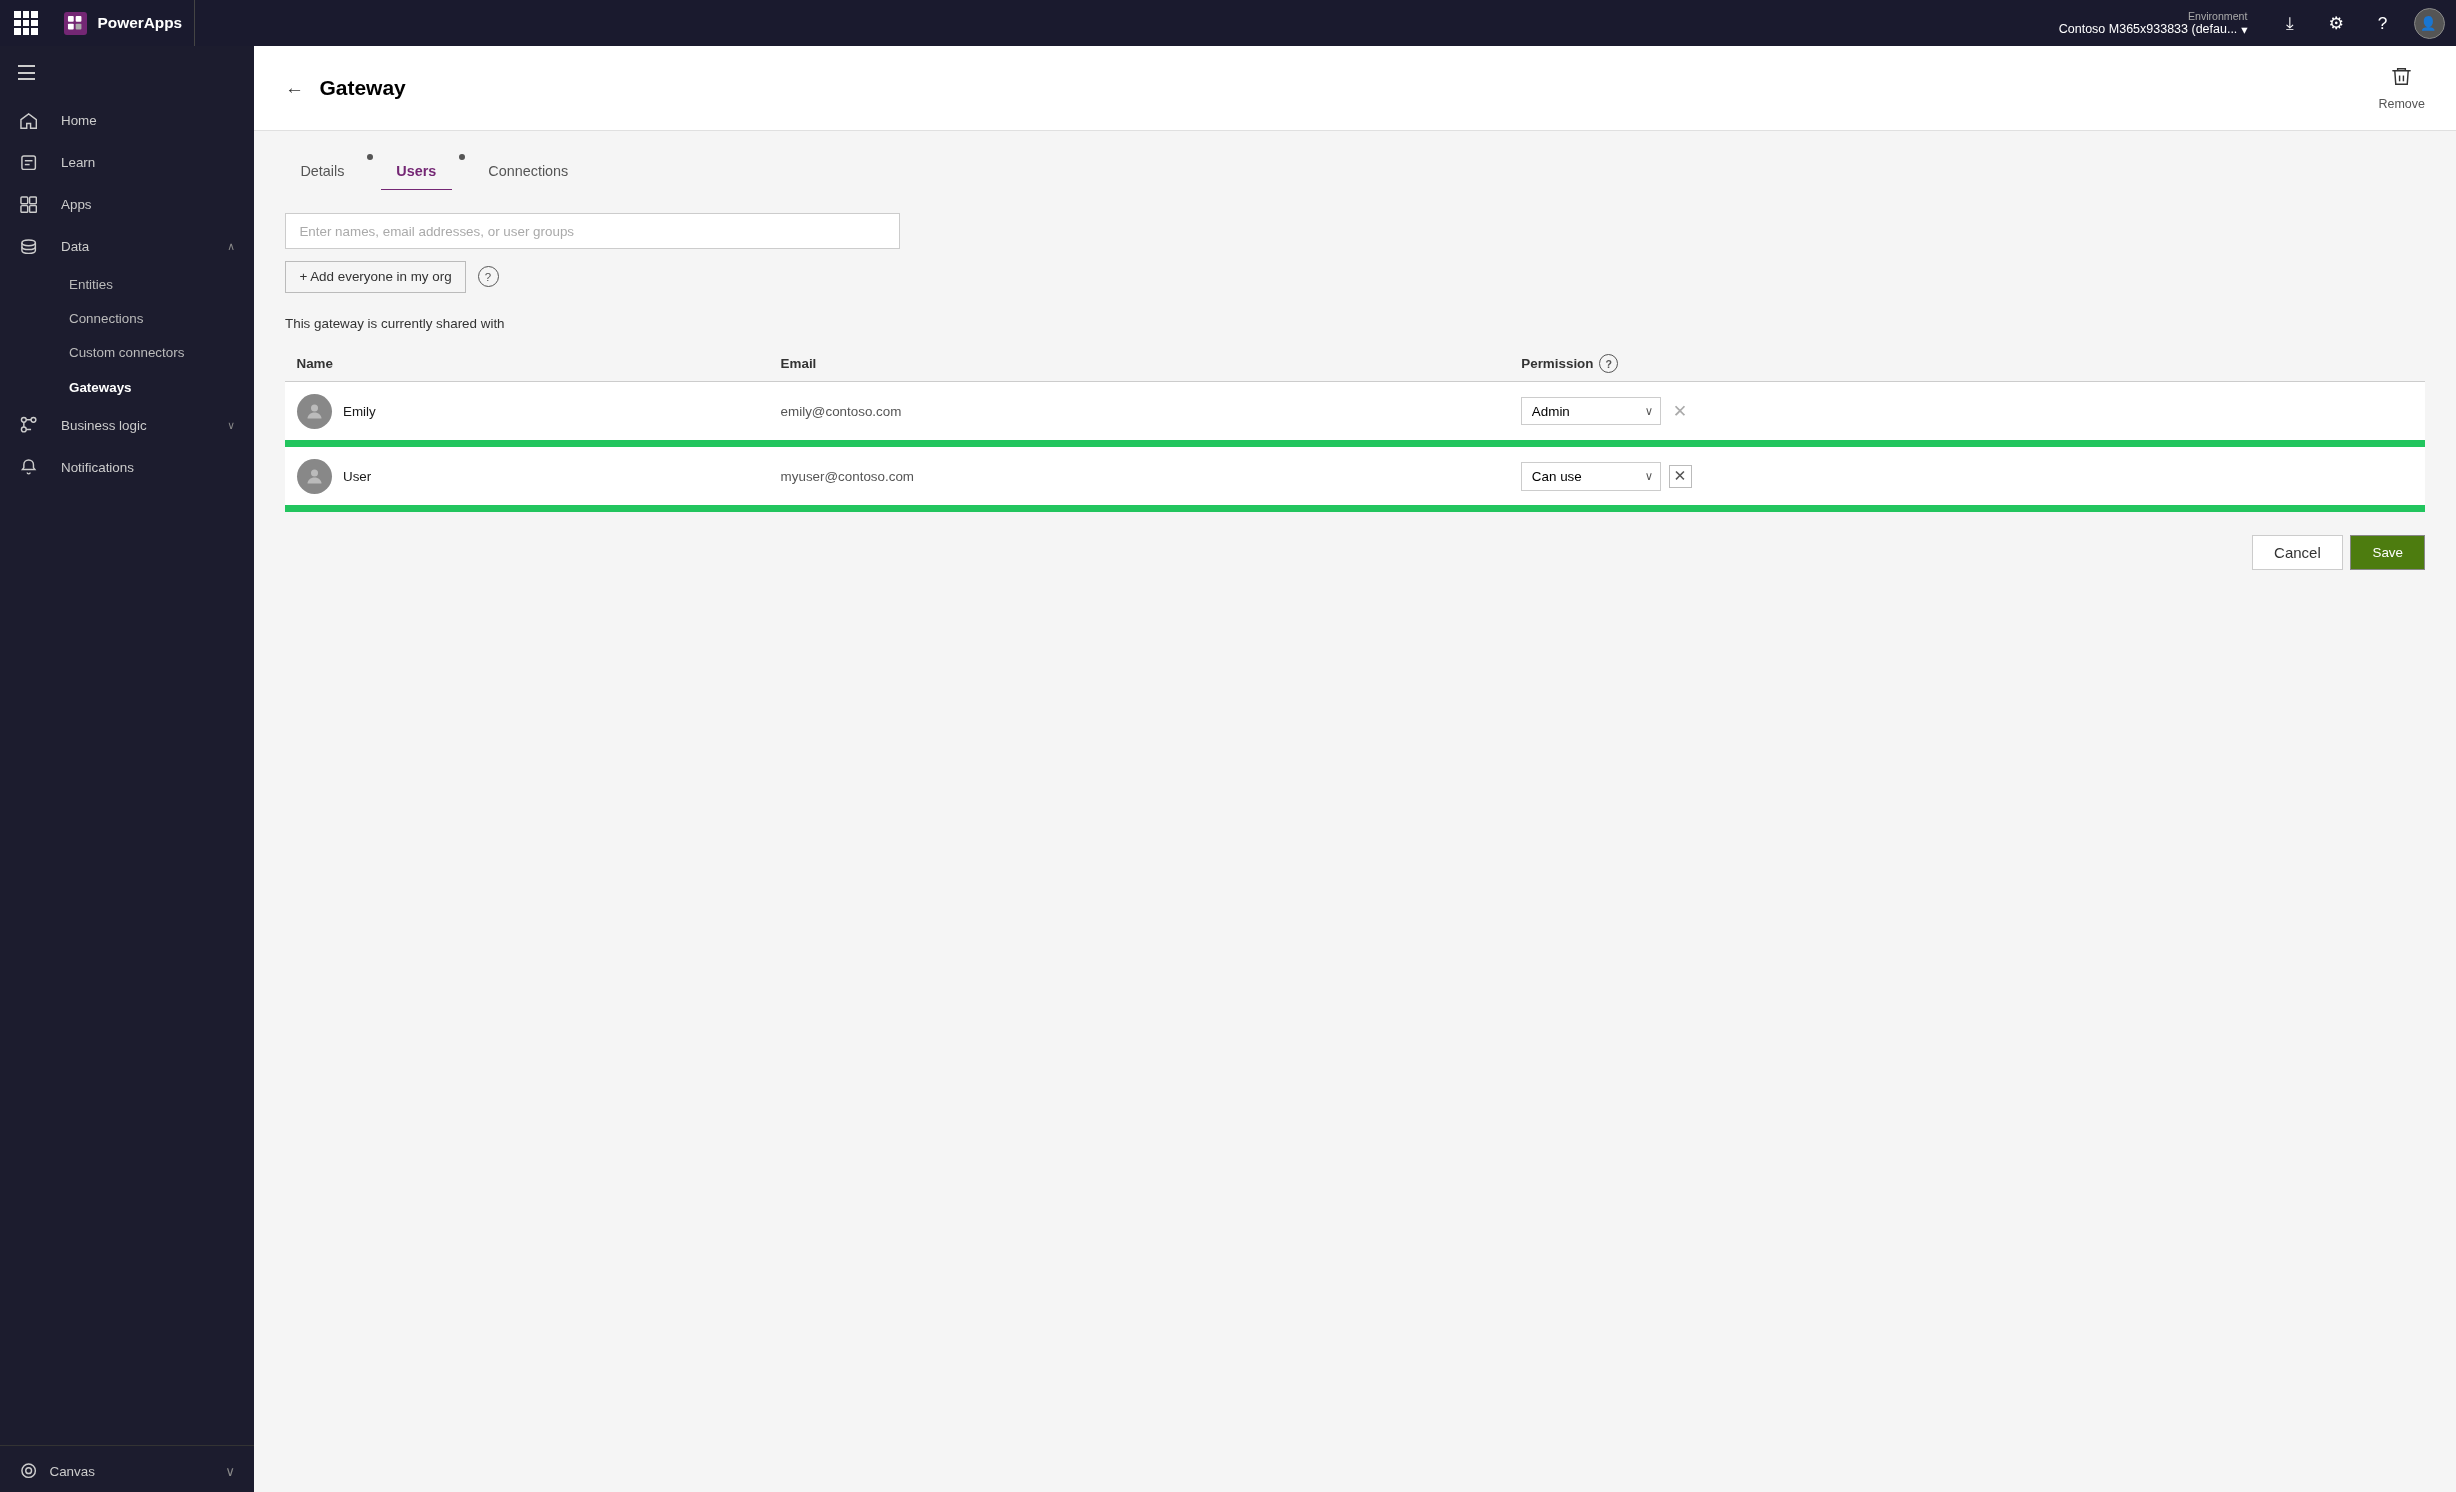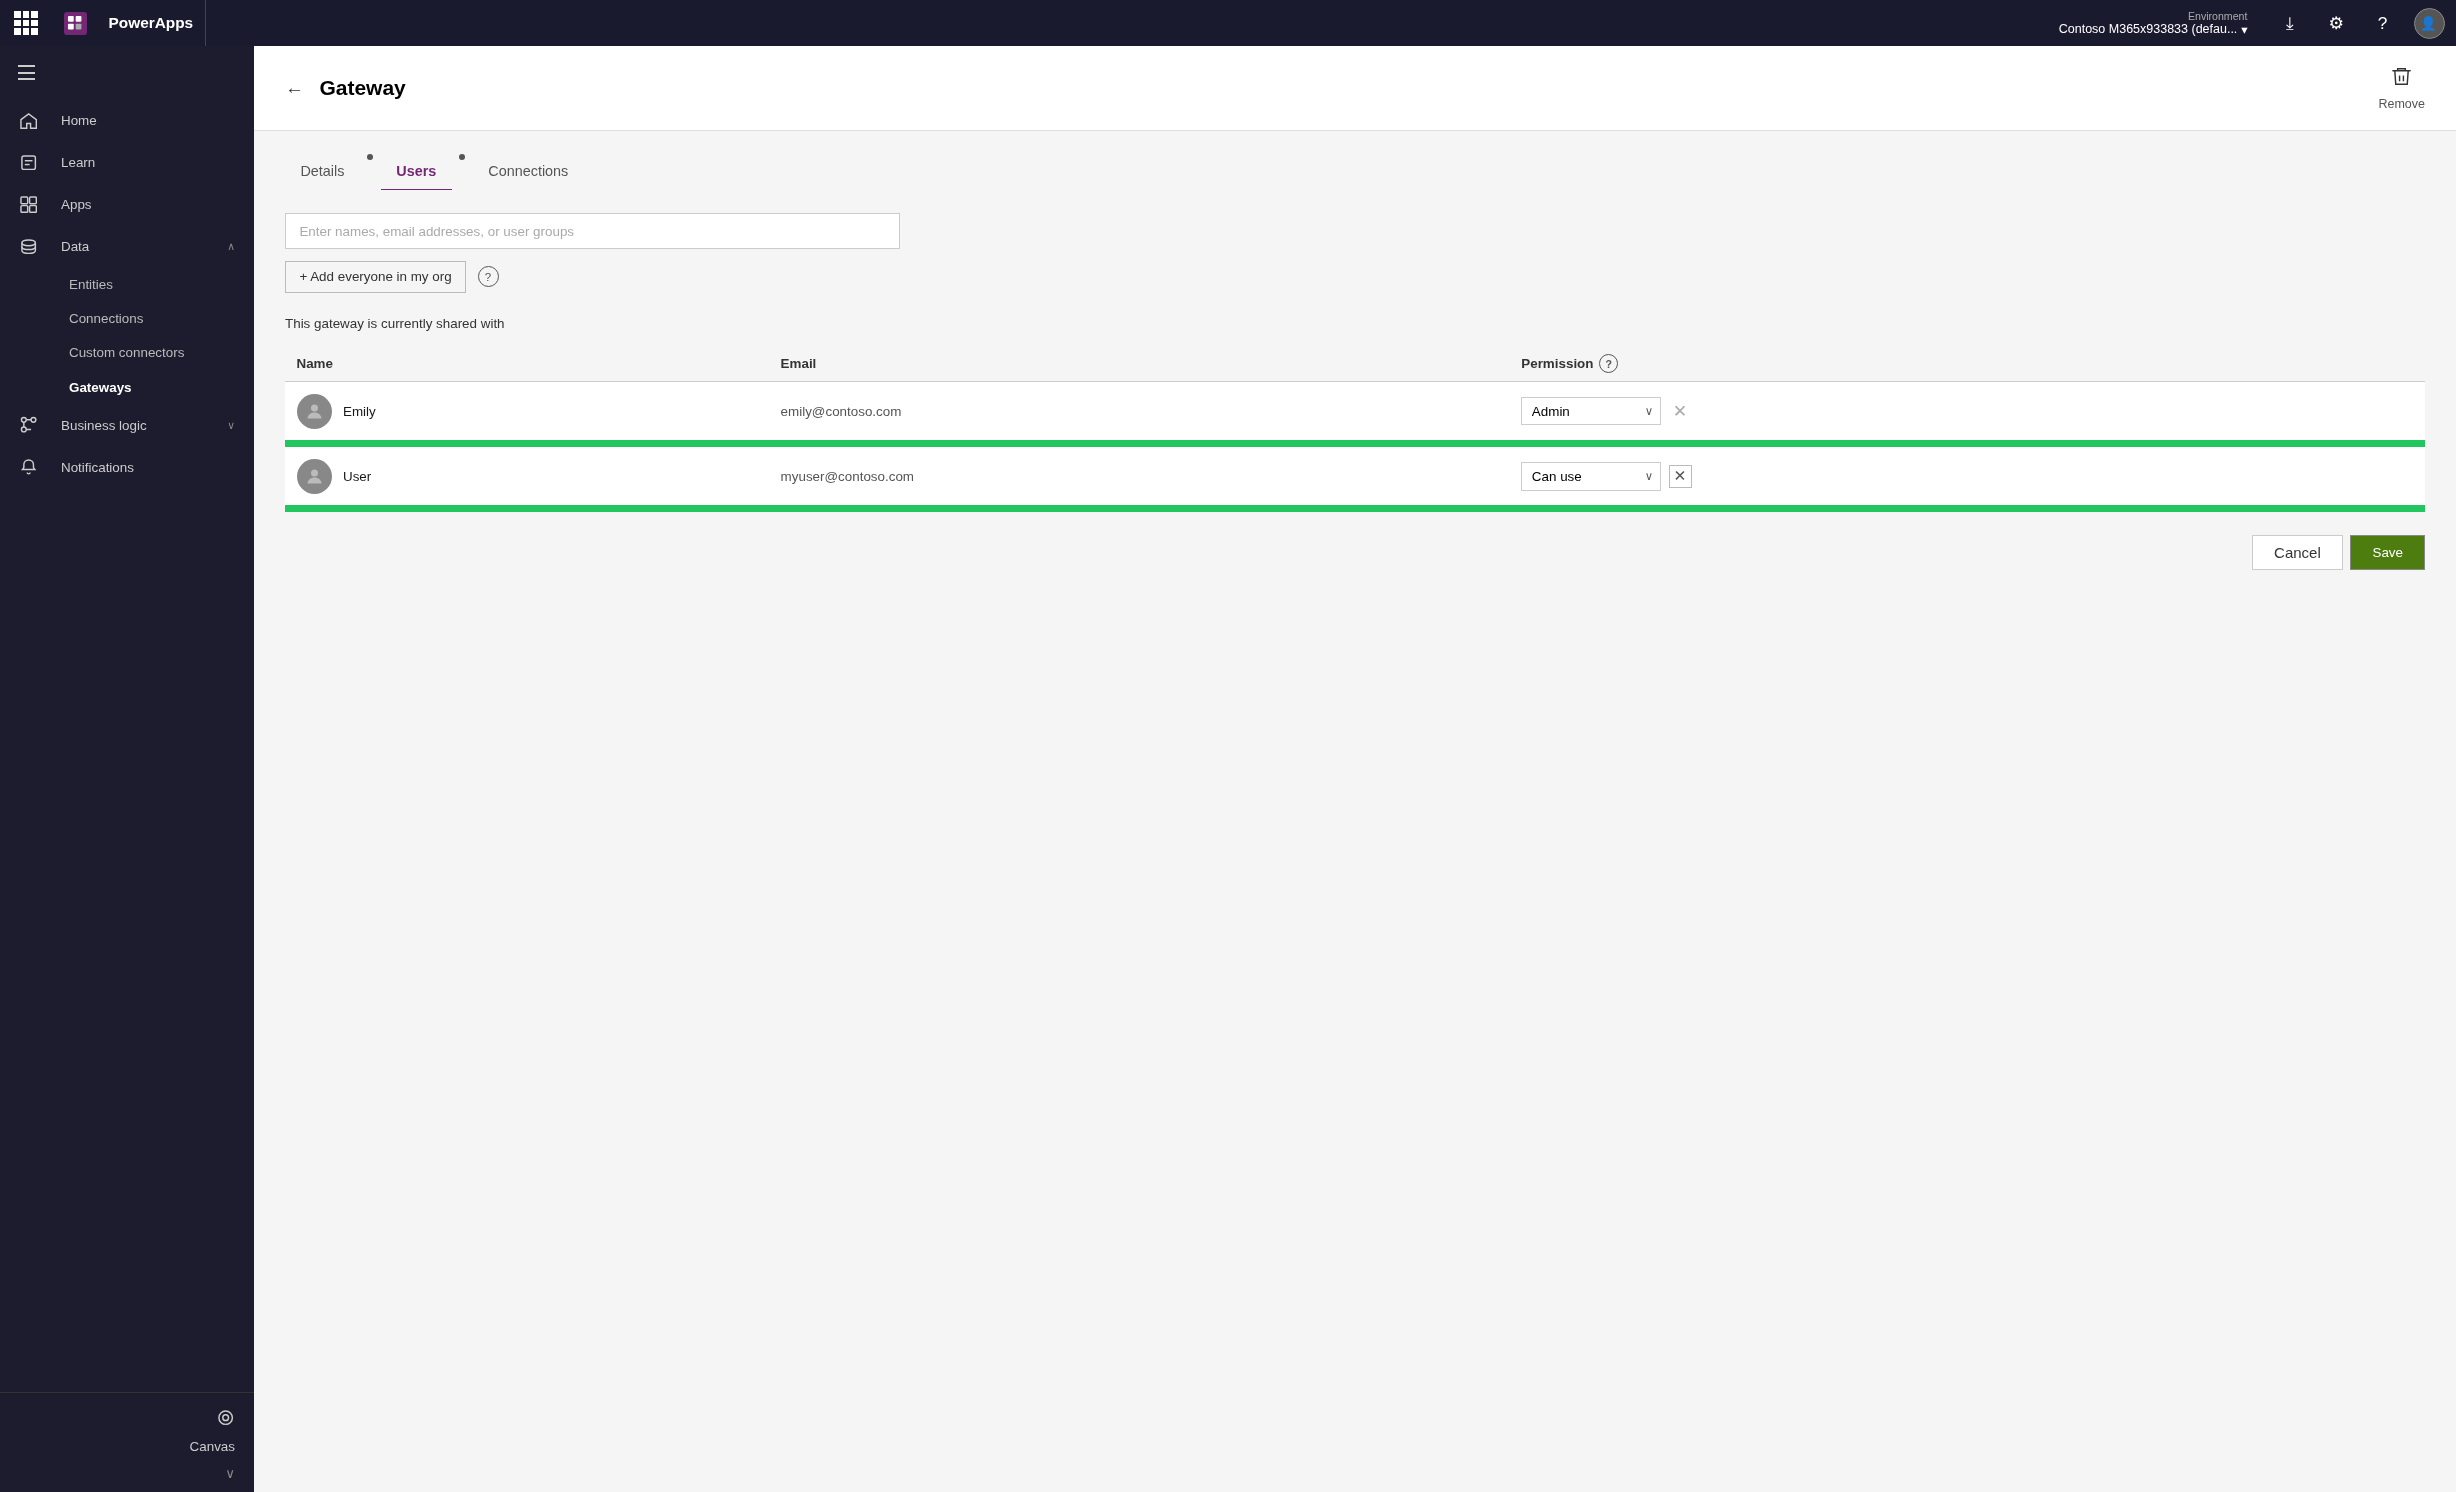--- a/index.html
+++ b/index.html
@@ -6,21 +6,21 @@
     body { font-family: 'Segoe UI', sans-serif; font-size: 13.4px; display: flex; flex-direction: column; height: 100vh; overflow: hidden; background: #f5f5f5; }
 
     
     .topbar {
       display: flex; align-items: center; background: #1a1a2e; height: 46px;
       padding: 0 11.5px; flex-shrink: 0; gap: 11.5px;
     }
     .topbar-waffle { width: 29px; height: 29px; display: flex; align-items: center; justify-content: center; cursor: pointer; }
     .waffle-grid { display: grid; grid-template-columns: repeat(3, 6.7px); gap: 1.9px; }
     .waffle-cell { width: 6.7px; height: 6.7px; background: #fff; }
-    .topbar-logo { display: flex; align-items: center; gap: 22px; padding: 0 11.5px; border-right: 1px solid #444; height: 100%; justify-content: space-between; }
+    .topbar-logo { display: flex; align-items: center; gap: 11px; padding: 0 11.5px; border-right: 1px solid #444; height: 100%; justify-content: space-between; }
     .topbar-logo-icon { width: 23px; height: 23px; background: #742774; border-radius: 2.9px; display: flex; align-items: center; justify-content: center; }
     .topbar-logo-text { color: #fff; font-size: 15.4px; font-weight: 600; }
     .topbar-spacer { flex: 1; }
     .topbar-env { display: flex; flex-direction: column; align-items: flex-end; cursor: pointer; }
     .topbar-env-label { color: #aaa; font-size: 10.6px; }
     .topbar-env-value { color: #fff; font-size: 12.5px; display: flex; align-items: center; gap: 3.8px; }
     .topbar-icons { display: flex; align-items: center; gap: 15.4px; margin-left: 15.4px; }
     .topbar-icon { color: #fff; font-size: 17.3px; cursor: pointer; width: 31px; height: 31px; display: flex; align-items: center; justify-content: center; }
     .topbar-avatar { width: 31px; height: 31px; border-radius: 50%; background: #555; display: flex; align-items: center; justify-content: center; color: #fff; font-size: 13.4px; cursor: pointer; border: 1px solid #888; }
 
@@ -34,21 +34,21 @@
     .hamburger span { width: 17.3px; height: 1.9px; background: #ccc; display: block; }
     .sidebar-item { display: flex; align-items: center; gap: 23px; padding: 11.5px 19px; color: #ccc; cursor: pointer; font-size: 13.4px; }
     .sidebar-item-icon { width: 19px; height: 19px; display: flex; align-items: center; justify-content: center; flex-shrink: 0; }
     .sidebar-item-label { flex: 1; }
     .sidebar-item-chevron { font-size: 10.6px; color: #888; }
     .sidebar-sub { padding-left: 50px; }
     .sidebar-sub-item { padding: 9.6px 19px; color: #bbb; cursor: pointer; font-size: 13.4px; }
     .sidebar-sub-item.active { color: #fff; font-weight: 600; }
     .sidebar-divider { height: 1px; background: #333; margin: 3.8px 0; }
     .sidebar-bottom { margin-top: auto; }
-    .sidebar-bottom-item { display: flex; align-items: flex-end; gap: 11.5px; padding: 11.5px 19px; color: #ccc; cursor: pointer; font-size: 13.4px; flex-direction: column; }
+    .sidebar-bottom-item { display: flex; align-items: center; gap: 11.5px; padding: 11.5px 19px; color: #ccc; cursor: pointer; font-size: 13.4px; }
 
     
     .content-area { flex: 1; display: flex; flex-direction: column; overflow: hidden; }
 
     
     .page-header { background: #fff; padding: 19px 31px; display: flex; align-items: center; justify-content: space-between; border-bottom: 1px solid #e0e0e0; flex-shrink: 0; }
     .page-header-left { display: flex; align-items: center; gap: 15.4px; }
     .back-btn { color: #333; font-size: 19px; cursor: pointer; display: flex; align-items: center; }
     .page-title { font-size: 21px; font-weight: 600; color: #000000; }
     .remove-btn { display: flex; flex-direction: column; align-items: center; gap: 3.8px; cursor: pointer; color: #555; font-size: 12.5px; }

